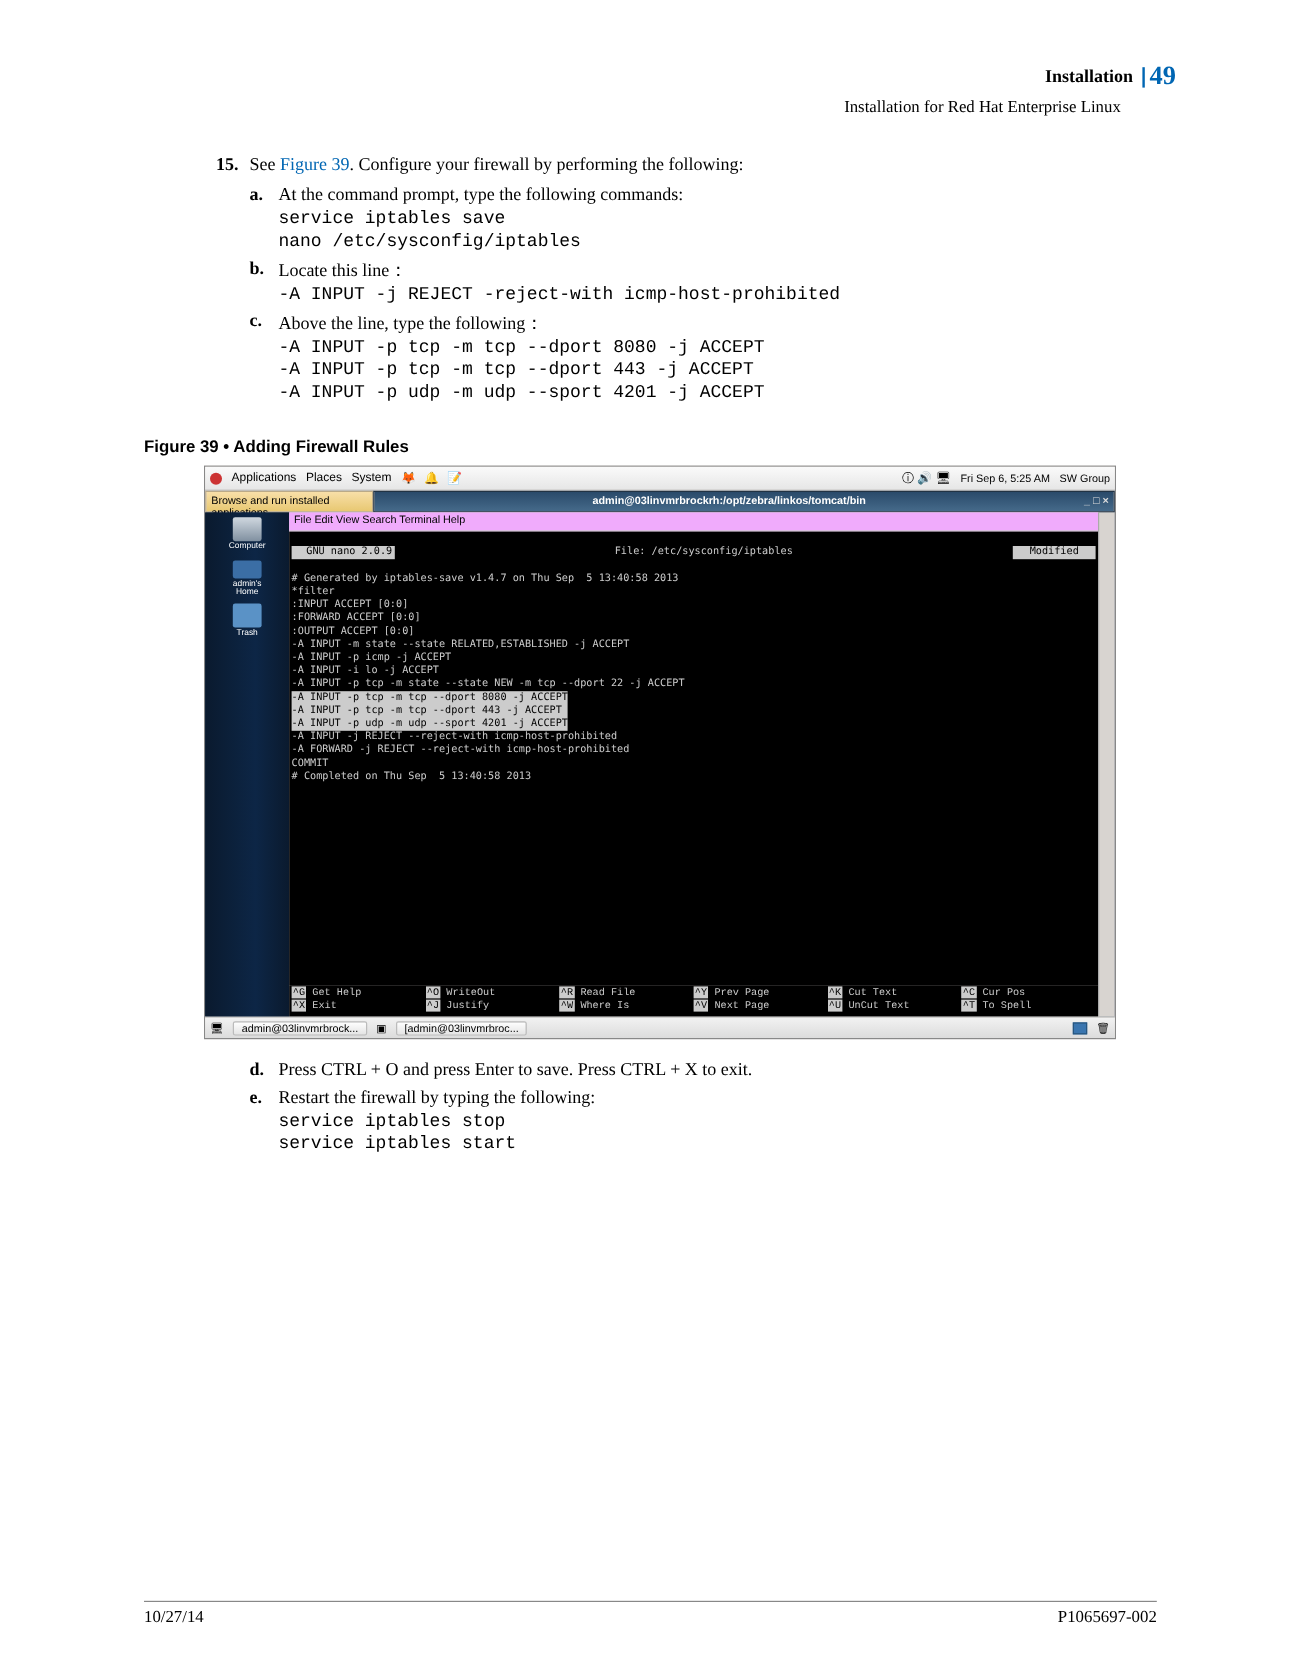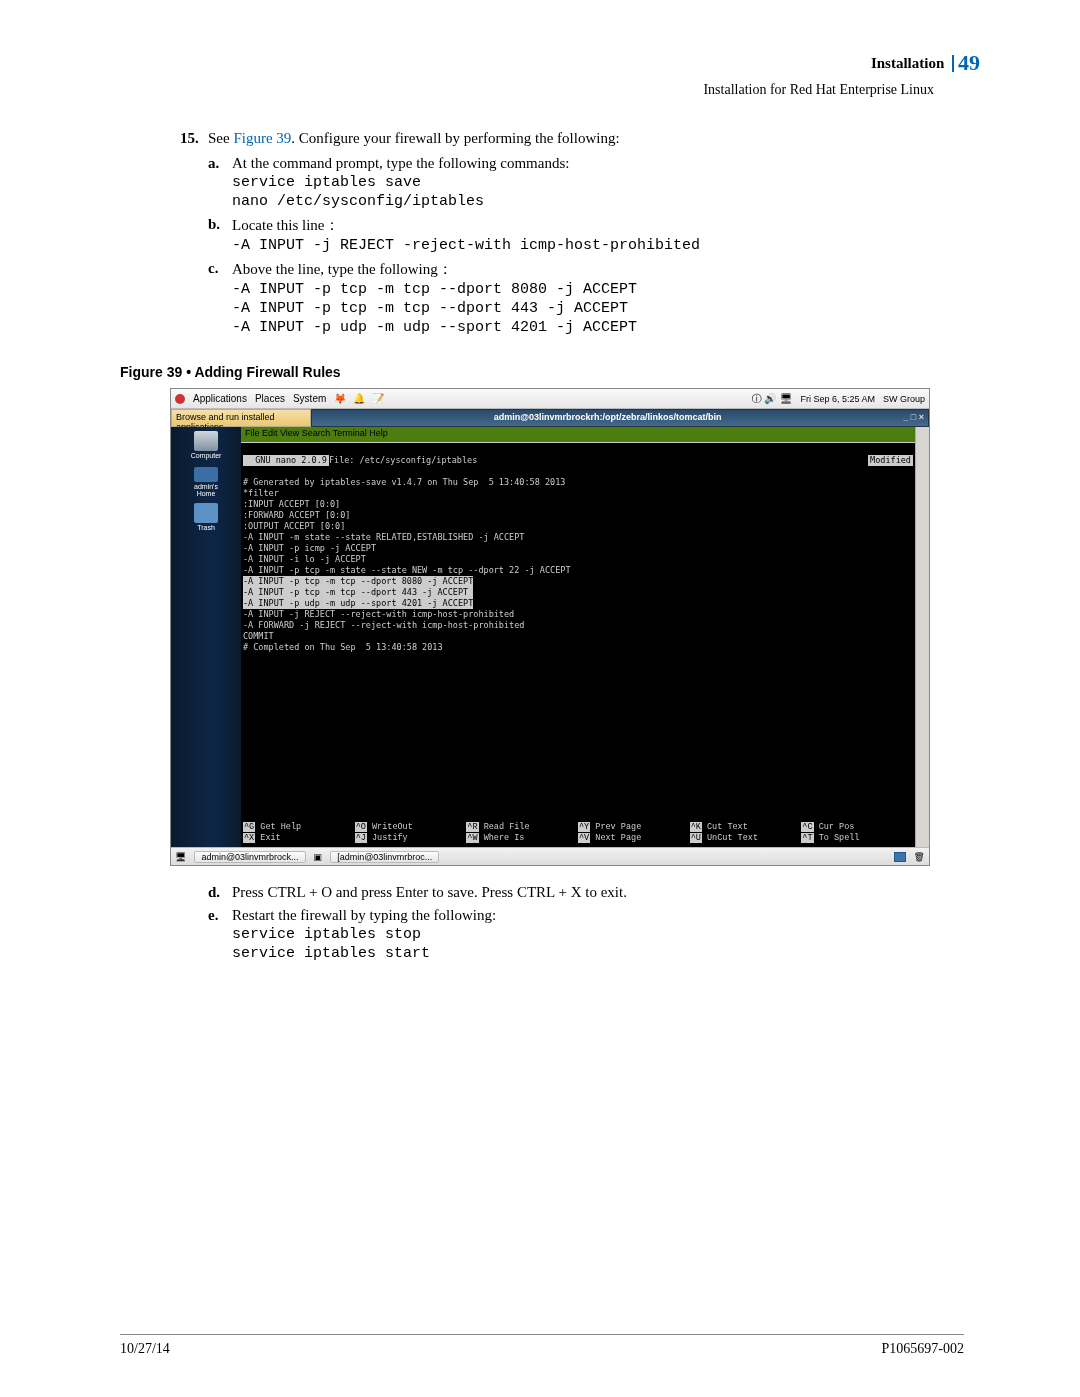--- a/index.html
+++ b/index.html
@@ -32,26 +32,26 @@
 .ss-sub-r{flex:1;background:linear-gradient(#2a4a6a,#456a8a);color:#fff;text-align:center;font-size:9px;line-height:14px;border:1px solid #234;font-weight:bold}
 .ss-winctl{float:right;color:#ddd;font-size:9px;padding-right:4px}
 .ss-body{display:flex;height:420px;background:#0a2340}
 .ss-desktop{width:70px;background:linear-gradient(90deg,#0a1a2e,#0d2646 60%,#0a1a2e);padding:4px 2px;display:flex;flex-direction:column;align-items:center;gap:6px}
 .d-icon{width:36px;height:30px;display:flex;flex-direction:column;align-items:center;font-size:7px;color:#fff;text-align:center}
 .d-ico{width:24px;height:20px;border-radius:2px;margin-bottom:1px}
 .d-comp{background:linear-gradient(#d0d8e0,#8090a0)}
 .d-home{background:#3b6ea5}
 .d-trash{background:#5a92c6}
 .ss-term{flex:1;background:#efebe7;display:flex;flex-direction:column}
-.term-menu{height:16px;background:#4d7c0f;font-size:9px;padding:1px 4px;border-bottom:1px solid #ccc}
+.term-menu{height:16px;background:#f0abfc;font-size:9px;padding:1px 4px;border-bottom:1px solid #ccc}
 .term-black{flex:1;background:#000;color:#ccc;font-family:"DejaVu Sans Mono","Courier New",monospace;font-size:8.5px;padding:1px 2px;line-height:11px;white-space:pre;overflow:hidden;position:relative}
 .term-title{display:flex}
 .term-title-l{background:#ccc;color:#000;padding:0 2px}
-.term-title-c{flex:1;}
-.term-title-r{background:#ccc;color:#000;padding:0 2px}
+.term-title-c{flex:1;text-align:center}
+.term-title-r{background:#ccc;color:#000;padding:0 14px}
 .hl{background:#ccc;color:#000}
 .term-foot{background:#000;color:#ccc;font-family:"Courier New",monospace;font-size:8.5px;display:flex;padding:1px 2px 3px;line-height:11px}
 .tf-col{flex:1}
 .tf-key{background:#ccc;color:#000;padding:0 1px}
 .ss-scroll{width:14px;background:#d8d4d0;border-left:1px solid #aaa}
 .ss-taskbar{height:18px;background:linear-gradient(#f2f2f2,#dcdcdc);border-top:1px solid #bbb;display:flex;align-items:center;padding:0 4px;font-size:9px;gap:8px}
 .tb-item{background:linear-gradient(#fefefe,#e4e4e4);border:1px solid #bbb;padding:0 6px;border-radius:2px}
 .tb-sq{width:12px;height:10px;background:#3a75af;border:1px solid #27557e;margin-left:auto}
 .footer{position:absolute;bottom:40px;left:120px;right:116px;display:flex;justify-content:space-between;border-top:1px solid #888;padding-top:6px;font-size:14px}
 .header-bar{border-right:2px solid #0066b3;padding-right:8px;display:inline-block}

